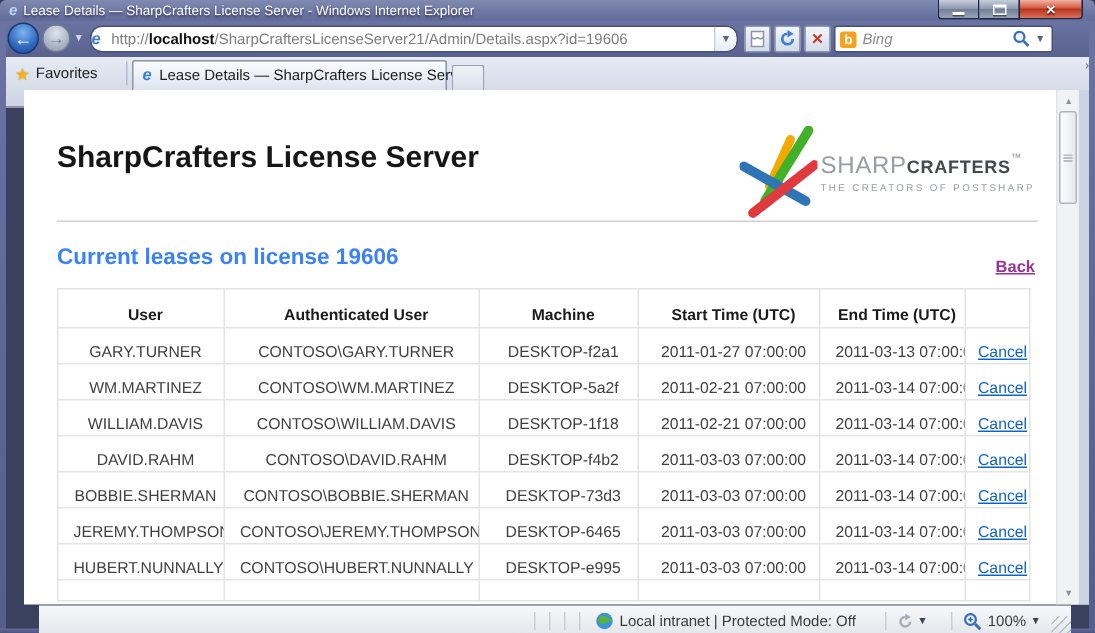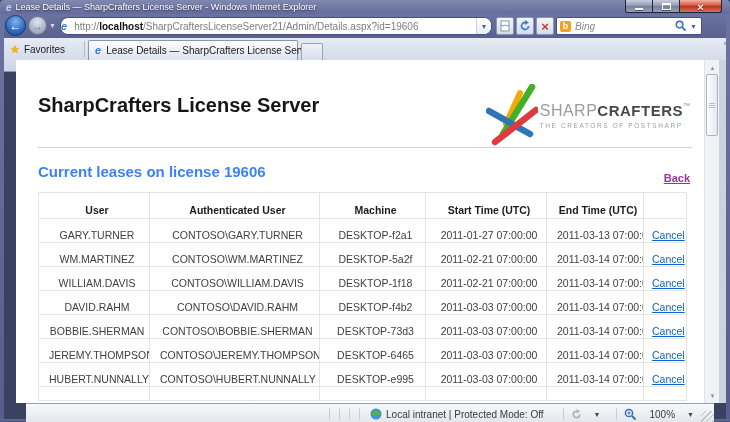--- a/index.html
+++ b/index.html
@@ -103,21 +103,21 @@
   .page-h1 { margin-top:34px; font-size:20px; font-weight:bold; color:#161616; letter-spacing:0; }
   .page-hr { margin-top:30px; border:none; border-top:1px solid #d0d0d0; }
   .page-h2 { margin-top:15px; font-size:15px; font-weight:bold; color:#3b82f6; }
   .back-link { position:absolute; top:112px; right:14px; font-size:11px; font-weight:bold;
     color:#993399; text-decoration:underline; cursor:pointer; }
 
   .logo { position:absolute; top:24px; right:14px; display:flex; align-items:center; }
   .logo-text { margin-left:2px; }
   .logo-line1 { white-space:nowrap; }
   .logo-sharp { font-size:16px; color:#999da2; letter-spacing:.5px; }
-  .logo-crafters { font-size:15px; font-weight:bold; color:#45494e; letter-spacing:.5px; }
+  .logo-crafters { font-size:12px; font-weight:bold; color:#45494e; letter-spacing:.5px; }
   .logo-tm { font-size:7px; color:#8a8f94; vertical-align:top; }
   .logo-tagline { font-size:6.5px; letter-spacing:1.6px; color:#9aa0a6; margin-top:2px; white-space:nowrap; }
 
   table.leases { margin-top:12px; width:648px; border-collapse:collapse; table-layout:fixed; font-size:10.5px; }
   .leases col.c1{width:111px}.leases col.c2{width:170px}.leases col.c3{width:106px}
   .leases col.c4{width:121px}.leases col.c5{width:97px}.leases col.c6{width:43px}
   .leases th, .leases td { border:1px solid #e4e4e4; text-align:center; padding:8px 4px 0 10px;
     white-space:nowrap; overflow:hidden; }
   .leases th { height:26px; color:#1b1b1b; font-weight:bold; }
   .leases td { height:24px; color:#404040; }
@@ -125,21 +125,21 @@
   .leases tr.partial td { height:14px; }
   .cancel-link { color:#0f65c5; text-decoration:underline; cursor:pointer; }
 
   
   .statusbar { position:absolute; left:4px; right:16px; top:403px; height:21px;
     background:linear-gradient(#f7f8fa,#e2e5ea); border-top:1px solid #98a0ac;
     display:flex; align-items:center; font-size:10px; color:#3a3a3a;margin-left:22px; }
   .sb-spacer { flex:1; }
   .sb-sep { width:10px; height:12px; border-right:1px solid #c9cdd5; }
   .sb-zone { display:flex; align-items:center; gap:4px; padding:0 10px; white-space:nowrap; }
-  .sb-group { display:flex; align-items:center; gap:12px; padding:0 7px; }
+  .sb-group { display:flex; align-items:center; gap:3px; padding:0 7px; }
   .sb-grip { width:13px; height:13px; align-self:flex-end;
     background:repeating-linear-gradient(135deg, transparent 0 3px, #b9bfc9 3px 4px); }
 </style>
 </head>
 <body>
 
 <div class="window">
 
   <div class="titlebar">
     <span class="ie-e"></span>

